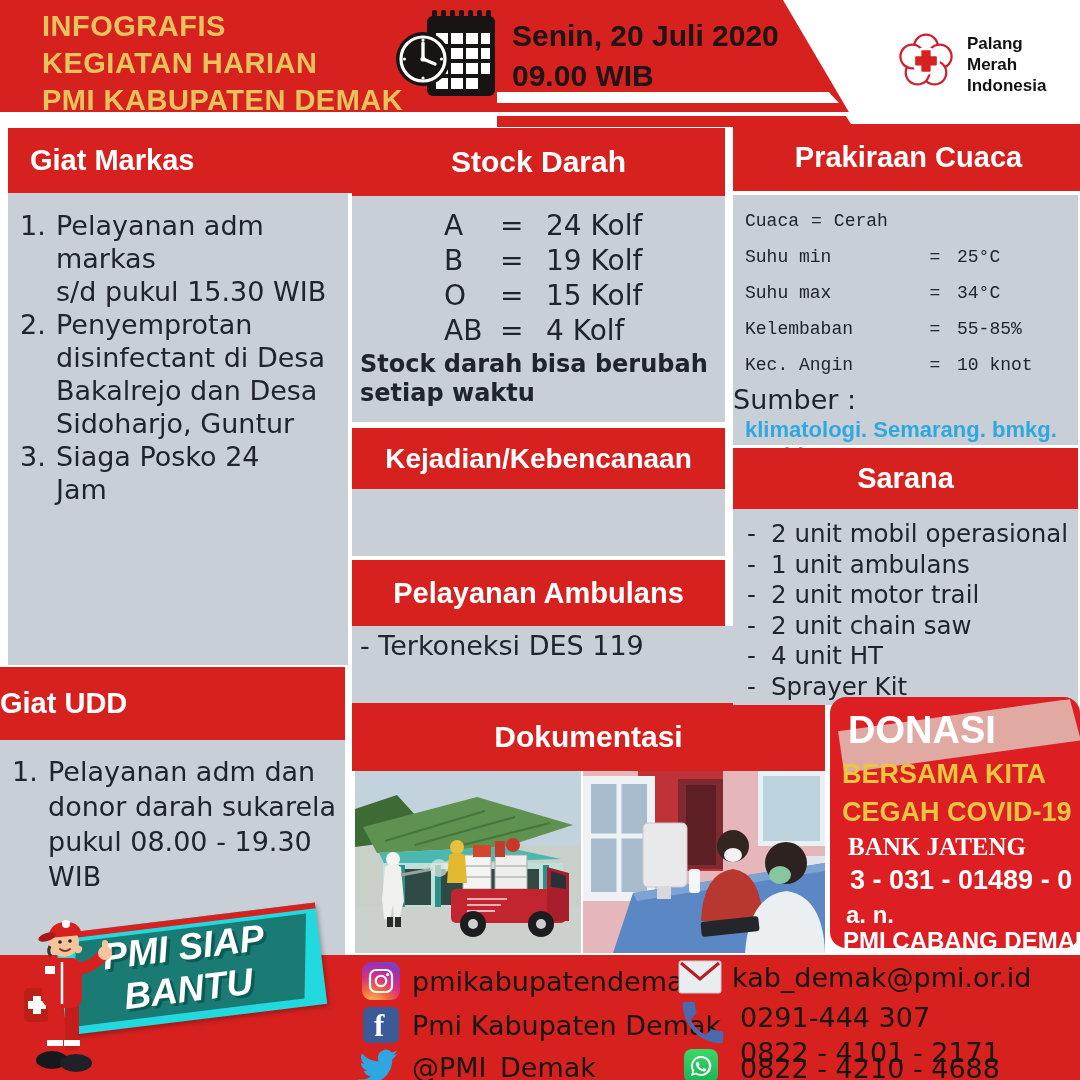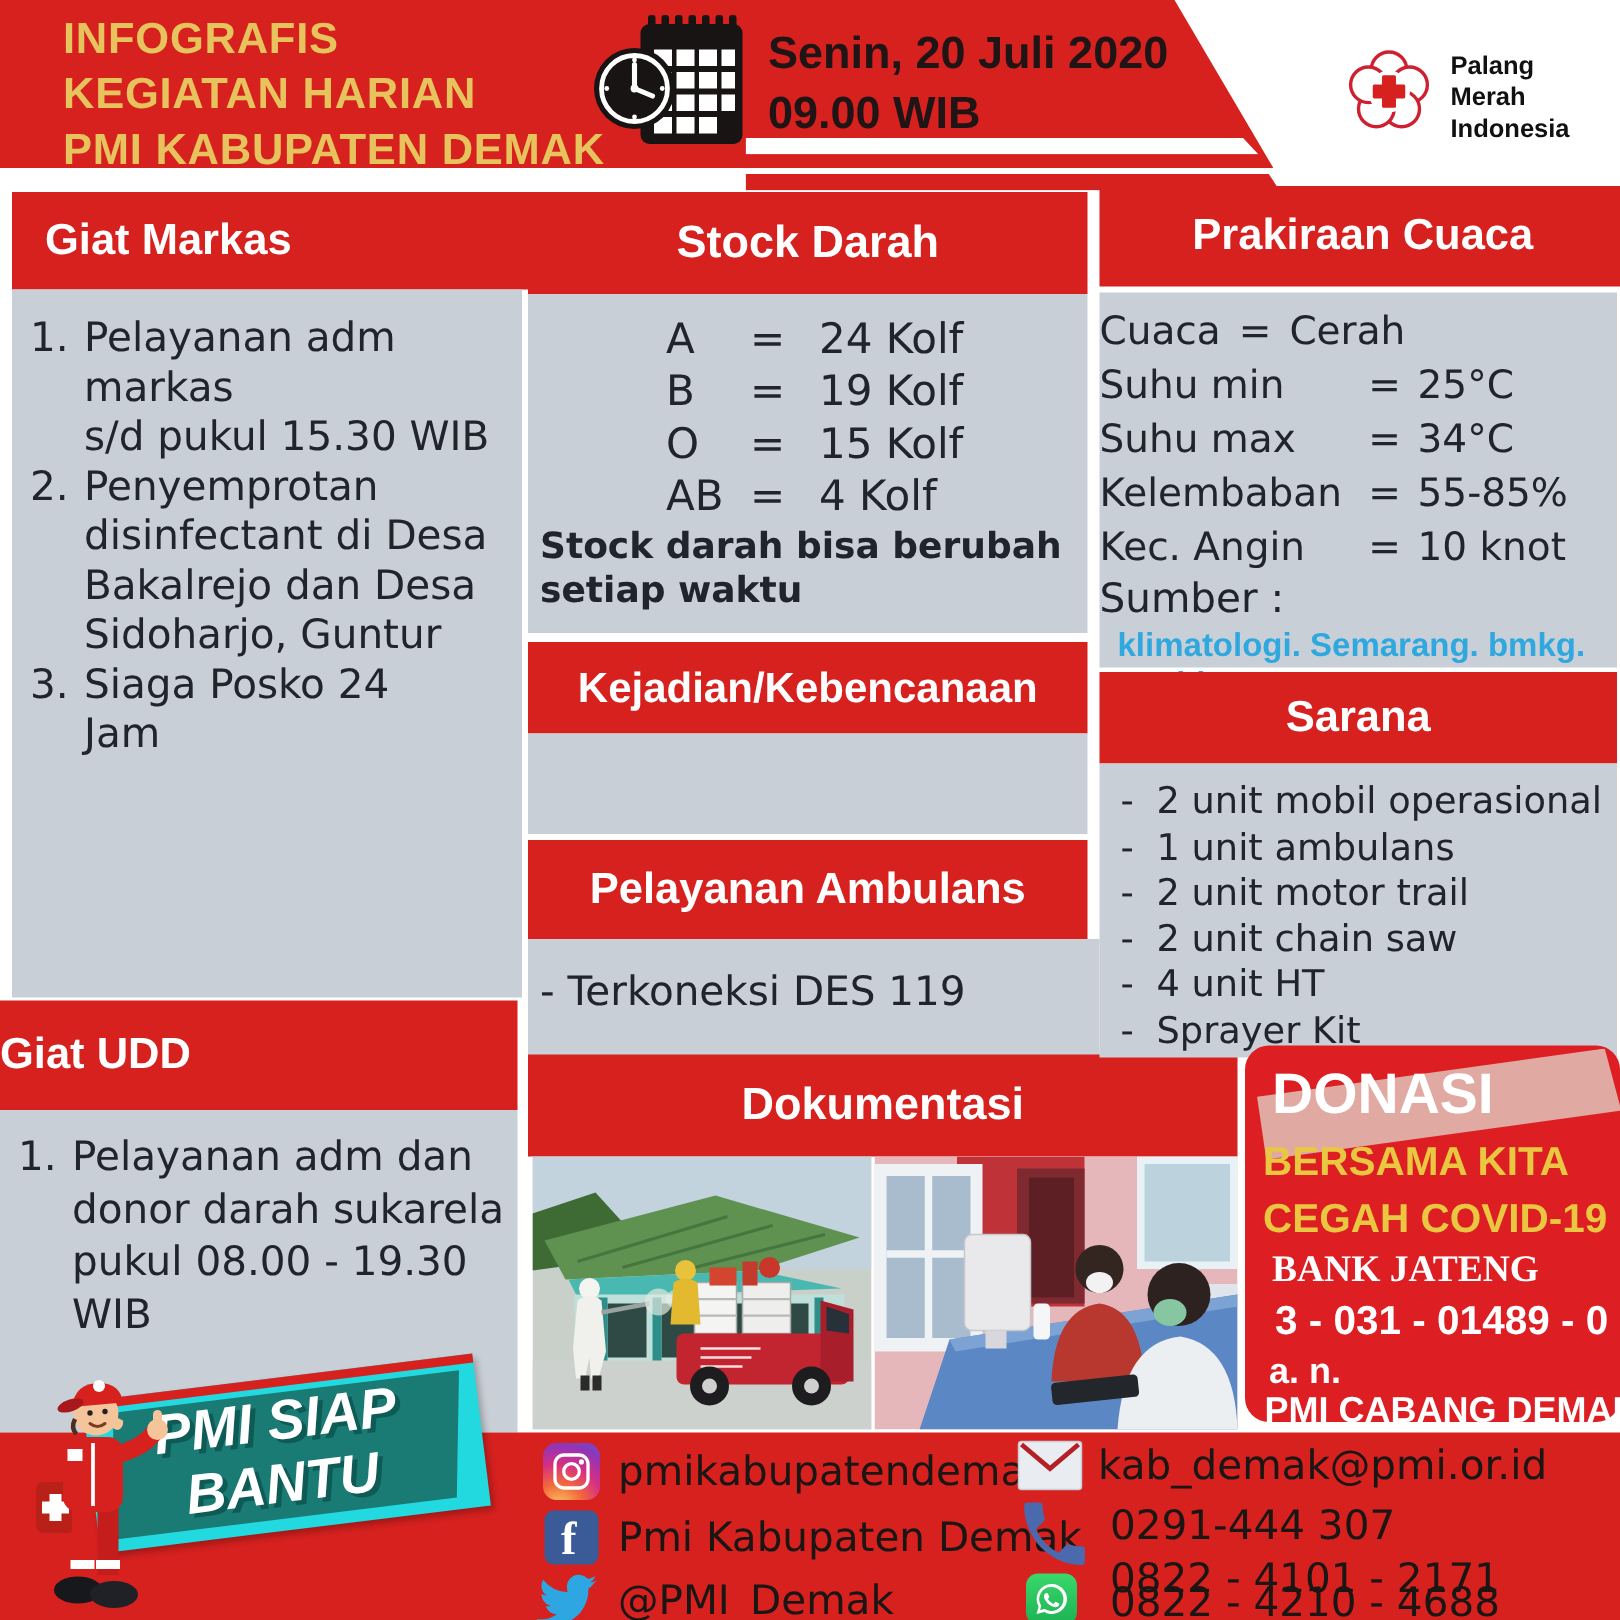--- a/index.html
+++ b/index.html
@@ -44,29 +44,29 @@
   .stock-hdr{left:352px;top:128px;width:373px;height:68px;font-size:30px;}
   .stock-body{left:352px;top:196px;width:373px;height:226px;}
   .srows{padding-top:12px;}
   .srow{display:flex;font-size:28px;line-height:35px;padding-left:92px;}
   .srow .st{width:56px;}
   .srow .seq{width:46px;}
   .stock-note{padding:2px 8px 0 8px;font-size:24px;line-height:29px;font-weight:bold;}
   .kej-hdr{left:352px;top:428px;width:373px;height:61px;font-size:28px;}
   .kej-body{left:352px;top:489px;width:373px;height:67px;}
   .amb-hdr{left:352px;top:560px;width:373px;height:66px;font-size:29px;}
-  .amb-body{left:352px;top:626px;width:373px;height:74px;font-size:27px;padding:20px 0 0 8px;}
+  .amb-body{left:352px;top:626px;width:373px;height:74px;font-size:27px;padding:4px 0 0 8px;}
   .dok-hdr{left:352px;top:703px;width:473px;height:68px;font-size:30px;}
   .photo1{left:355px;top:771px;width:226px;height:182px;}
   .photo2{left:583px;top:771px;width:242px;height:182px;}
 
   
   .cuaca-hdr{left:733px;top:124px;width:351px;height:67px;font-size:29px;}
   .cuaca-body{left:733px;top:195px;width:345px;height:250px;padding-top:8px;box-sizing:border-box;}
-  .crow{display:flex;font-size:26px;line-height:36px;}
+  .crow{display:flex;font-size:18px;line-height:36px;padding-left:12px;font-family:Liberation Mono, monospace;}
   .crow .clabel{width:168px;flex:none;}
   .crow.first .clabel{width:auto;margin-right:12px;}
   .crow .ceq{width:44px;flex:none;text-align:center;}
   .crow.first .ceq{width:auto;margin-right:12px;}
   .sumber{padding-left:0;font-size:27px;line-height:34px;}
   .sumber-link{padding-left:12px;font-size:22px;line-height:26px;font-weight:bold;color:#2fa8df;
                font-family:"Liberation Sans",sans-serif;}
   .sarana-hdr{left:733px;top:448px;width:345px;height:61px;font-size:29px;}
   .sarana-body{left:733px;top:509px;width:345px;height:196px;}
   .dash-list{padding:10px 4px 0 14px;font-size:24.5px;line-height:30.5px;}

